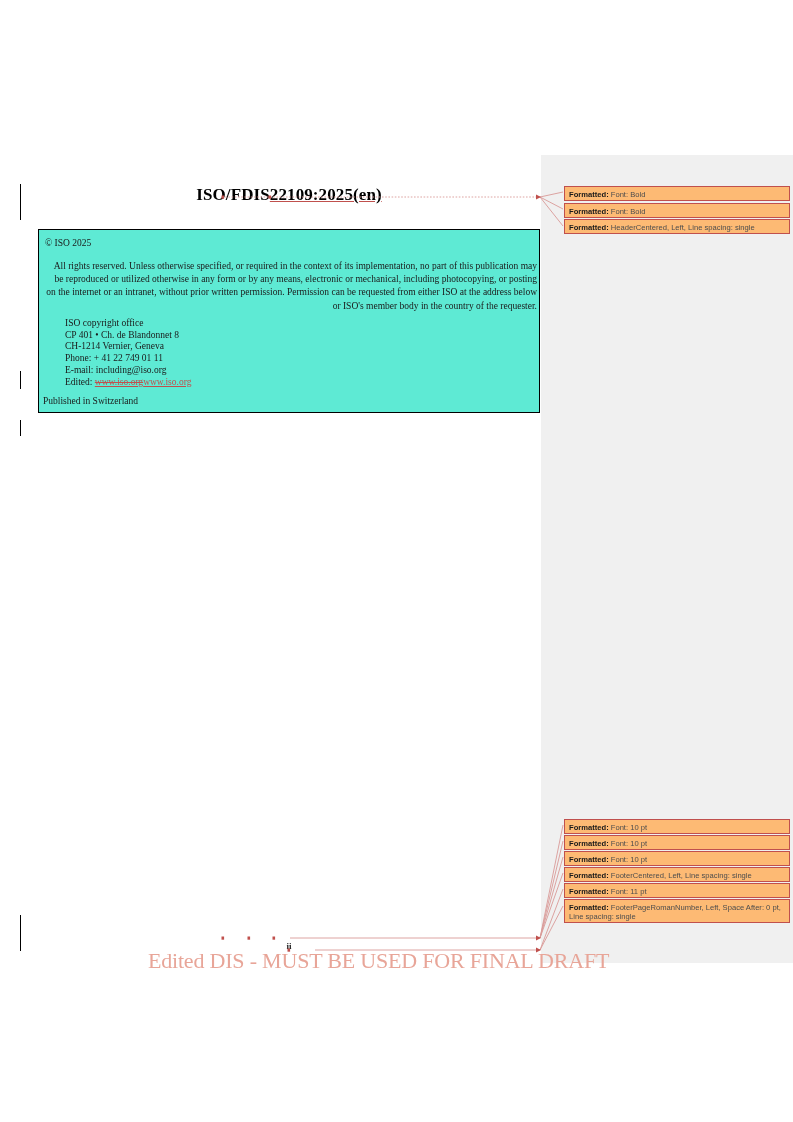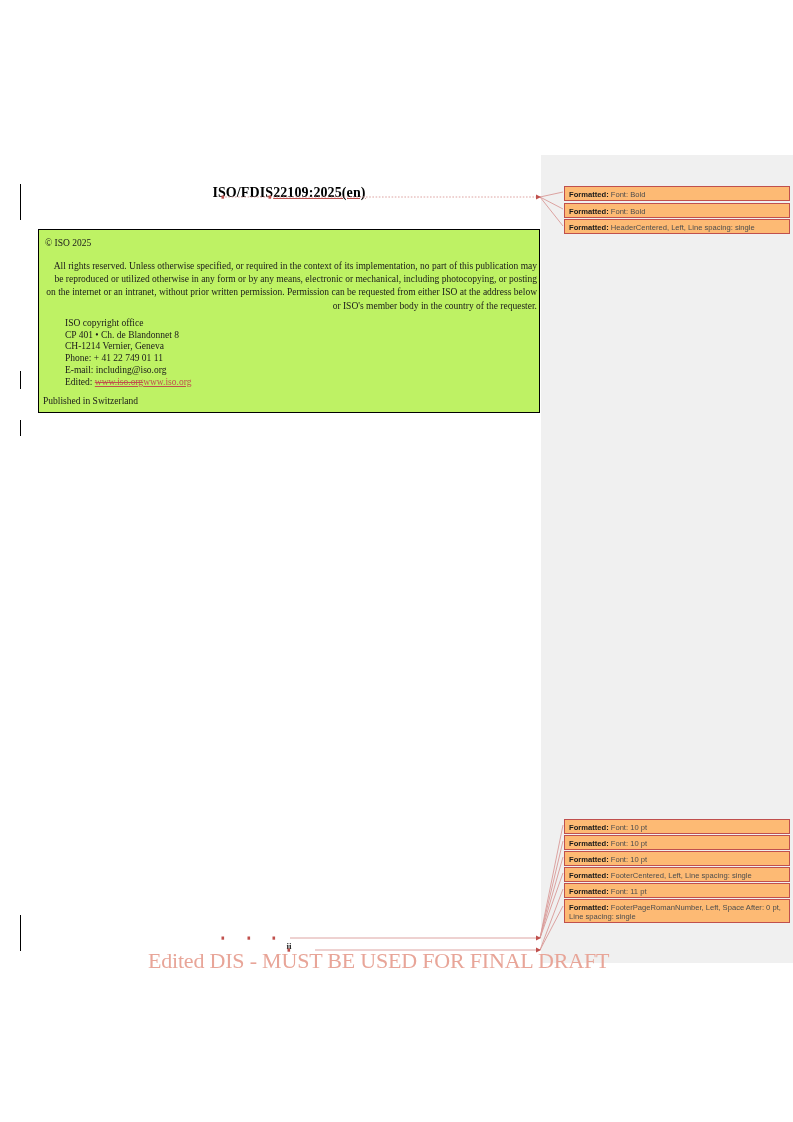--- a/index.html
+++ b/index.html
@@ -38,40 +38,40 @@
 
   
   .doc-title {
     position: absolute;
     left: 38px;
     top: 185px;
     width: 502px;
     text-align: center;
     font-family: "Liberation Serif", serif;
     font-weight: bold;
-    font-size: 14px;
+    font-size: 17px;
     color: #000000;
     letter-spacing: .1px;
     white-space: nowrap;
   }
   .doc-title .ins {
     text-decoration: underline;
     text-decoration-color: #c0504d;
   }
 
   
   .copyright-box {
     position: absolute;
     left: 38px;
     top: 229px;
     width: 502px;
     height: 184px;
     border: 1.3px solid #000000;
     box-sizing: border-box;
-    background: #bef264;
+    background: #5eead4;
   }
   .cr-line-iso {
     position: absolute;
     left: 6px;
     top: 8px;
     font-size: 9.5px;
     color: #1a1a1a;
   }
   .cr-para {
     position: absolute;

